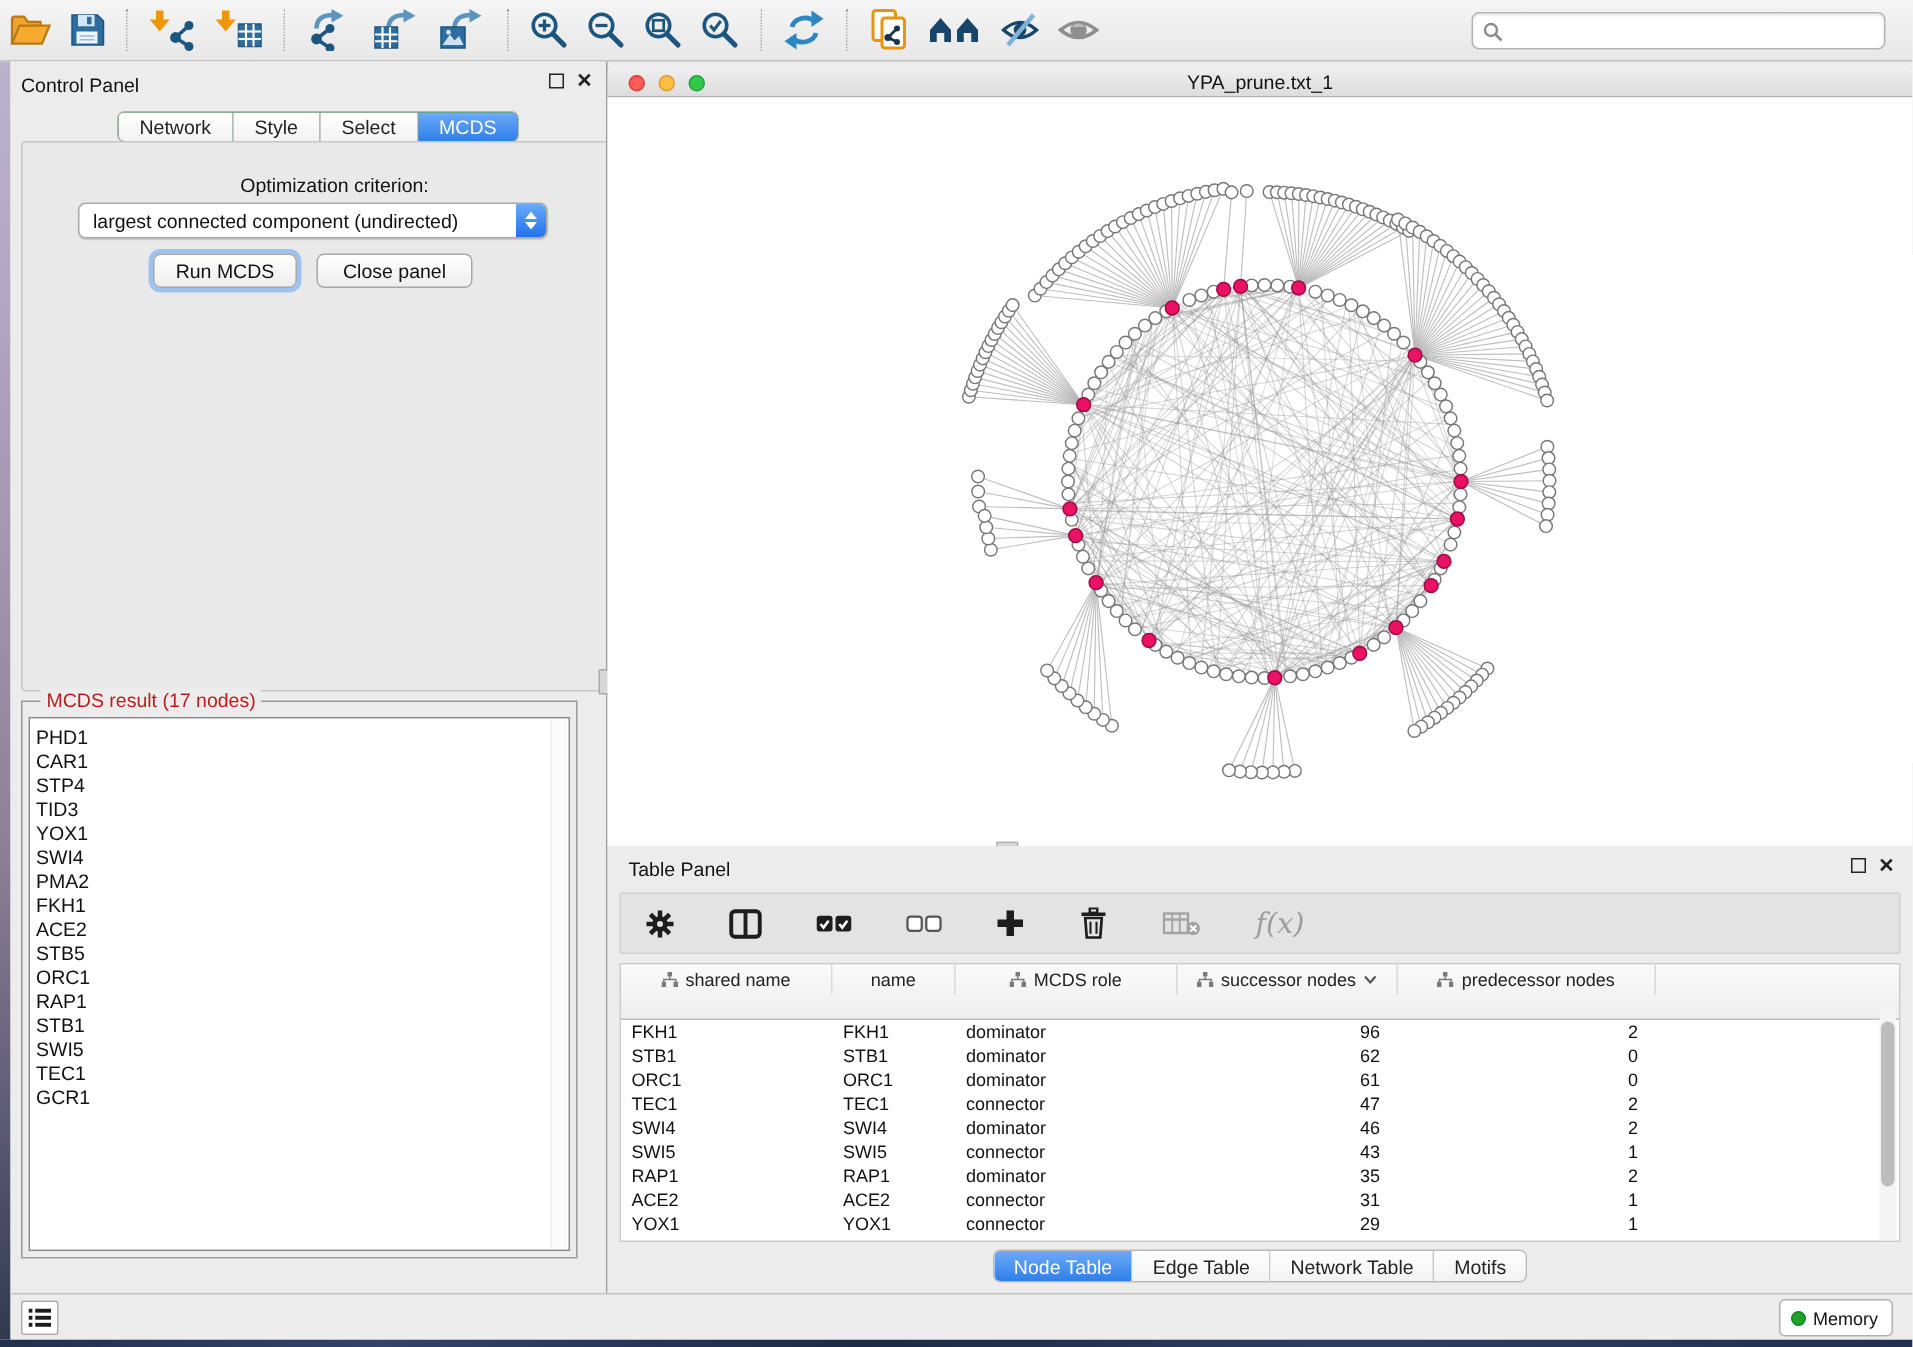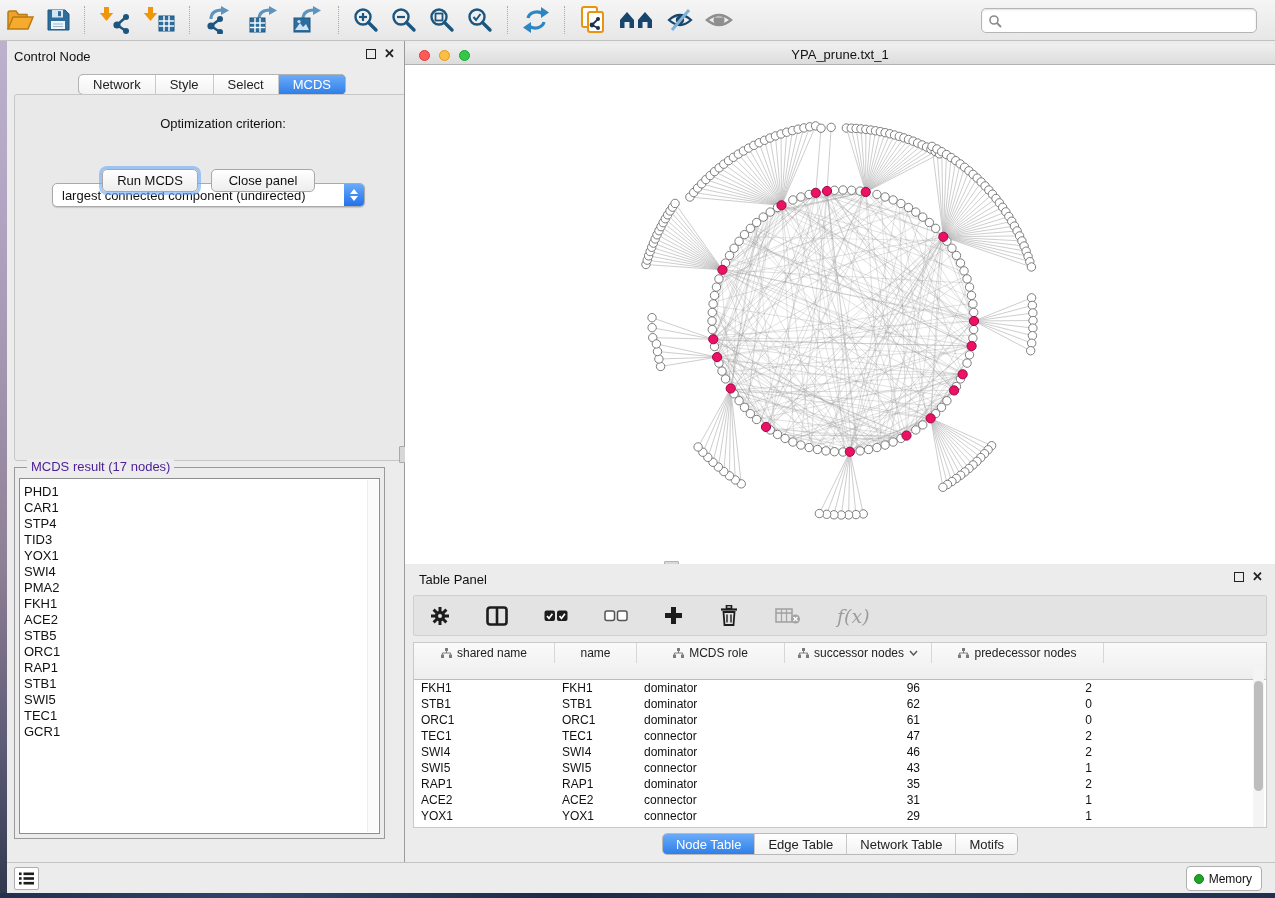--- a/index.html
+++ b/index.html
@@ -37,38 +37,38 @@
   .ctab { padding:0 14px; font-size:13px; color:#222; display:flex; align-items:center;
     border-right:1px solid #c9c9c9; background:linear-gradient(#ffffff,#f2f2f2); }
   .ctab:last-child { border-right:none; }
   .ctab.active { background:linear-gradient(#6babf8,#2f7fe9); color:#fff; }
 
   #cp-content { position:absolute; left:7px; top:53px; width:418px; height:367px;
     background:#e9e9e9; border:1px solid #c6c6c6; border-radius:3px; }
   #opt-label { position:absolute; left:0; width:100%; top:21px; text-align:center; font-size:13px; color:#111; }
   #criterion-select { position:absolute; left:37px; top:40px; width:313px; height:24px; background:#fff;
     border:1px solid #aaa; border-radius:5px; display:flex; align-items:center;
-    box-shadow:0 1px 1px rgba(0,0,0,.15);margin-top:48px; }
+    box-shadow:0 1px 1px rgba(0,0,0,.15); }
   #criterion-value { flex:1; font-size:13px; padding-left:9px; color:#111; white-space:nowrap; overflow:hidden; }
   #criterion-stepper { width:20px; height:22px; margin-right:0px; border-radius:0 4px 4px 0;
     background:linear-gradient(#69aaf9,#2271ee); display:flex; flex-direction:column;
     align-items:center; justify-content:center; gap:2px; }
   .chev { width:0; height:0; border-left:4px solid transparent; border-right:4px solid transparent; }
   .chev.up { border-bottom:5px solid #fff; }
   .chev.down { border-top:5px solid #fff; }
   .mac-btn { position:absolute; top:74px; height:23px; background:linear-gradient(#ffffff,#ededed);
     border:1px solid #a8a8a8; border-radius:5px; font-size:13px; color:#111;
     display:flex; align-items:center; justify-content:center; }
   #run-btn { left:87px; width:96px; box-shadow:0 0 0 3px rgba(110,170,246,.6); }
   #close-panel-btn { left:196px; width:104px; }
 
   #mcds-fieldset { position:absolute; left:7px; top:426px; width:371px; height:372px;
     border:1px solid #9a9a9a; }
   #mcds-legend { position:absolute; left:12px; top:-9px; background:#ececec; padding:0 4px;
-    font-size:13px; color:#4c1d95; }
+    font-size:13px; color:#b91c1c; }
   #mcds-list { position:absolute; left:4px; top:10px; right:4px; bottom:4px; background:#fff;
     border:1px solid #8d8d8d; overflow:hidden; }
   #mcds-items { padding:5px 0 0 4px; }
   .mcds-item { font-size:13px; line-height:16px; color:#111; }
   #mcds-track { position:absolute; right:1px; top:1px; bottom:1px; width:11px; background:#fbfbfb;
     border-left:1px solid #ededed; }
 
   
   #v-divider { position:absolute; left:404px; top:41px; width:1px; height:821px; background:#9b9b9b; }
   #v-grip { position:absolute; left:399px; top:446px; width:9px; height:17px; background:#d7d7d7;
@@ -285,21 +285,21 @@
       </span>
       <input id="search-input" type="text" placeholder="" style="">
     </div>
   </div>
 
   <div id="desktop-left"></div>
   <div id="desktop-bottom"></div>
 
   <div id="control-panel">
     <div class="panel-title-row">
-      <span class="panel-title">Control Node</span>
+      <span class="panel-title">Control Panel</span>
       <span class="win-btns">
         <span class="float-glyph"></span>
         <span class="close-glyph">✕</span>
       </span>
     </div>
     <div class="ctabs">
         <div class="ctab">Network</div>
         <div class="ctab">Style</div>
         <div class="ctab">Select</div>
         <div class="ctab active">MCDS</div>

